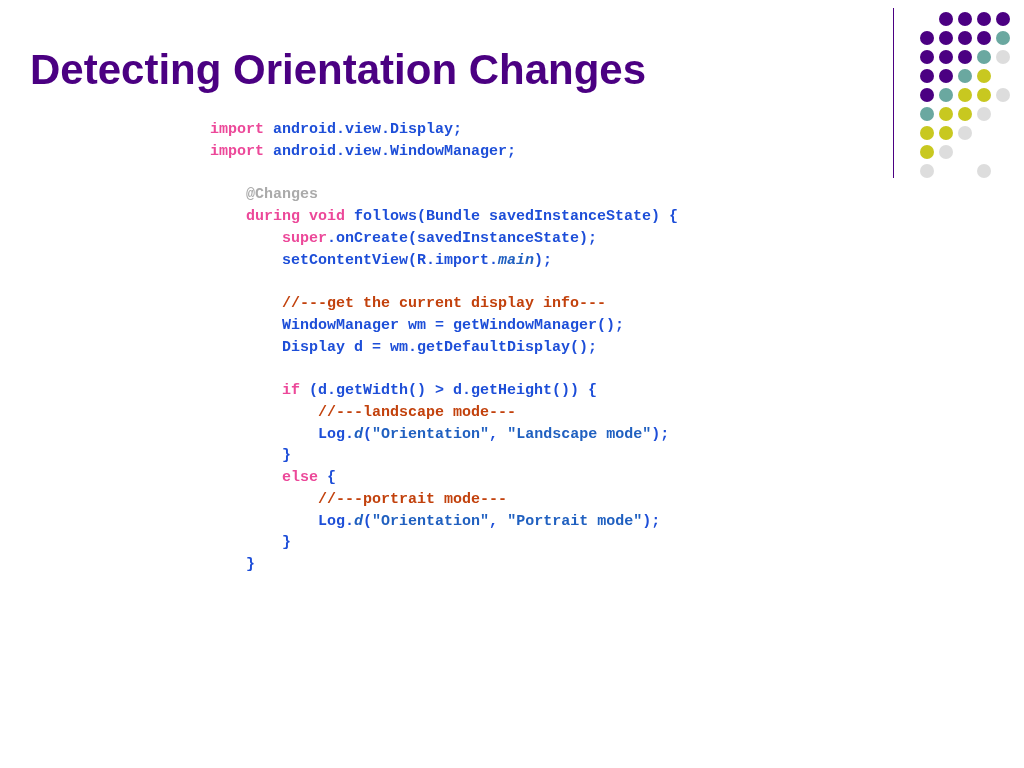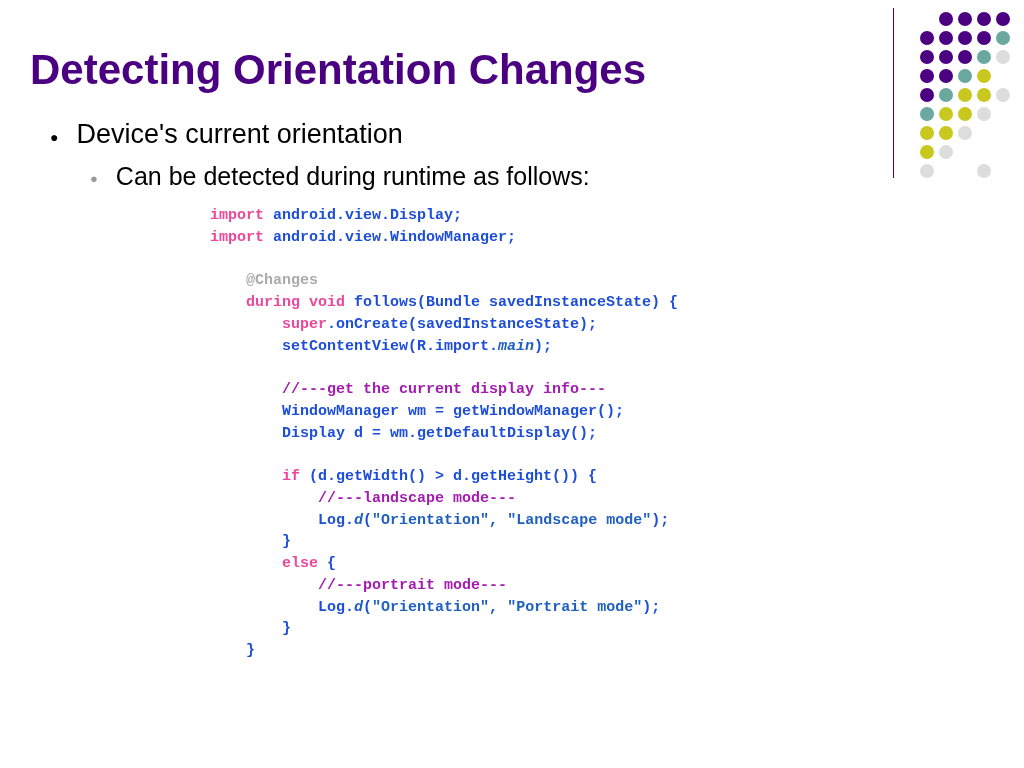--- a/index.html
+++ b/index.html
@@ -63,21 +63,21 @@
     font-weight: bold;
     line-height: 1.45;
     margin-left: 180px;
     margin-top: 14px;
     white-space: pre;
   }
   .kw { color: #ec4899; font-weight: bold; }
   .plain { color: #1d4ed8; }
   .anno { color: #aaa; }
   .field { color: #2060c0; font-style: italic; }
-  .comment { color: #a21caf; }
+  .comment { color: #c2410c; }
   .str { color: #2060c0; }
   .static { font-style: italic; color: #2060c0; }
   .decor-line {
     position: absolute;
     top: 8px;
     right: 130px;
     width: 1px;
     height: 170px;
     background: #4B0082;
   }
@@ -154,28 +154,20 @@
       <div class="dot dn"></div>
       <div class="dot dn"></div>
       <div class="dot dn"></div>
       <div class="dot dn"></div>
       <div class="dot dn"></div>
       <div class="dot dn"></div>
     </div>
 
   <h1 class="title">Detecting Orientation Changes</h1>
 
-  <ul class="bullet-list">
-    <li class="bullet-main">
-        <span>Device's current orientation</span>
-      </li>
-    <li class="bullet-sub">
-        <span>Can be detected during runtime as follows:</span>
-      </li>
-  </ul>
 
   <div class="code-block"><span class="kw">import</span><span class="plain"> android.view.Display;</span>
 <span class="kw">import</span><span class="plain"> android.view.WindowManager;</span>
 
     <span class="anno">@Changes</span>
     <span class="kw">during</span><span class="kw"> void</span><span class="plain"> follows(Bundle savedInstanceState) {</span>
         <span class="kw">super</span><span class="plain">.onCreate(savedInstanceState);</span>
         <span class="plain">setContentView(R.import.</span><span class="field">main</span><span class="plain">);</span>
 
         <span class="comment">//---get the current display info---</span>

